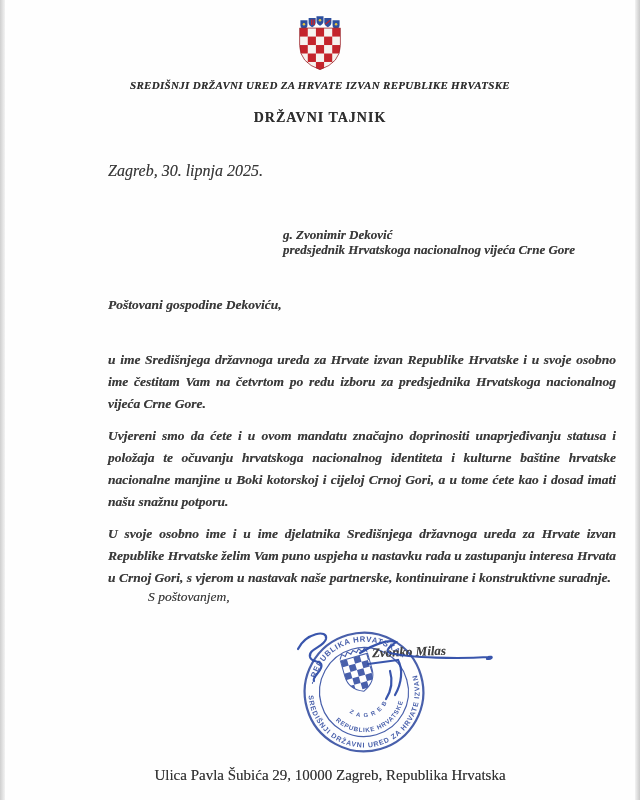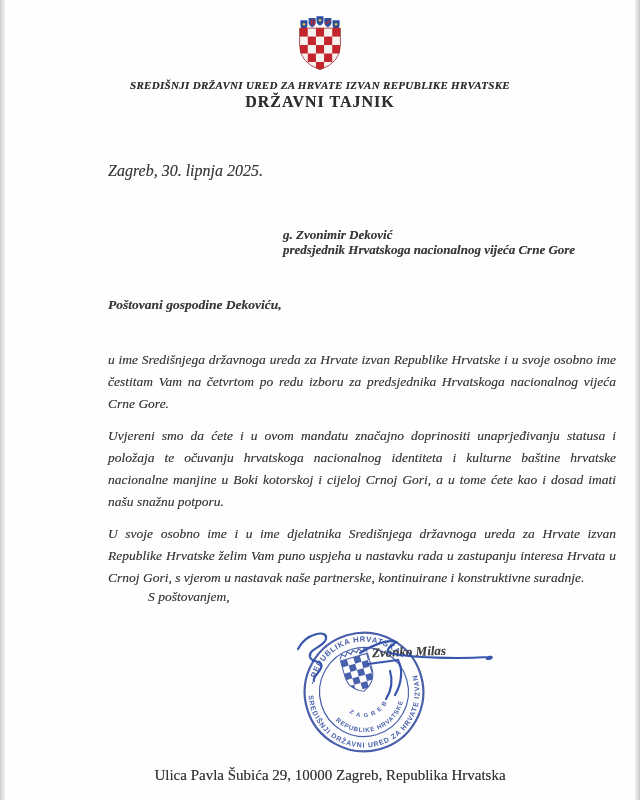--- a/index.html
+++ b/index.html
@@ -10,29 +10,29 @@
     color:#3a3a3a;
   }
   .edge{position:absolute;top:0;bottom:0;width:5px;}
   .edge.left{left:0;background:linear-gradient(to right,#cfcfcf,#f3f3f3);}
   .edge.right{right:0;background:linear-gradient(to left,#c9c9c9,#f3f3f3);}
 
   .letterhead{position:absolute;top:14px;left:0;right:0;text-align:center;}
   .arms{display:block;margin:0 auto;}
   .org1{margin-top:7px;font-size:11px;font-weight:bold;letter-spacing:.3px;color:#2e2e2e;
         text-shadow:0 0 .5px rgba(46,46,46,.6);font-style:italic;}
-  .org2{margin-top:2px;font-size:16px;font-weight:bold;letter-spacing:1px;color:#2e2e2e;
+  .org2{margin-top:19px;font-size:14px;font-weight:bold;letter-spacing:1px;color:#2e2e2e;
         text-shadow:0 0 .5px rgba(46,46,46,.6);}
 
   .it{font-style:italic;text-shadow:0 0 .5px rgba(56,56,56,.55);}
   .dateline{position:absolute;left:108px;top:162px;font-size:16px;}
   .recipient{position:absolute;left:283px;top:227px;font-size:13px;font-weight:bold;line-height:15px;}
   .salutation{position:absolute;left:108px;top:297px;font-size:13.5px;font-weight:bold;}
   .body{position:absolute;left:108px;top:349px;width:516px;}
-  .body p{margin:0 8px 10px 0;font-size:13.5px;line-height:22px;text-align:justify;}
+  .body p{margin:0 8px 10px 0;font-size:13.5px;line-height:22px;text-align:justify;font-weight:bold;}
   .closing{position:absolute;left:108px;top:589px;font-size:13.5px;margin-left:40px;}
 
   .sign-area{position:absolute;left:280px;top:615px;width:360px;height:160px;}
   .stamp{position:absolute;left:21px;top:14px;width:126px;height:126px;
          transform:rotate(-16deg);opacity:.92;}
   .sig-name{position:absolute;left:92px;top:29px;font-size:13px;font-weight:bold;font-style:italic;
             color:#3f3f3f;transform:rotate(-2deg);text-shadow:0 0 .5px rgba(63,63,63,.5);}
   .sig-ink{position:absolute;left:0;top:0;width:300px;height:110px;}
 
   .footer{position:absolute;left:330px;top:767px;transform:translateX(-50%);

